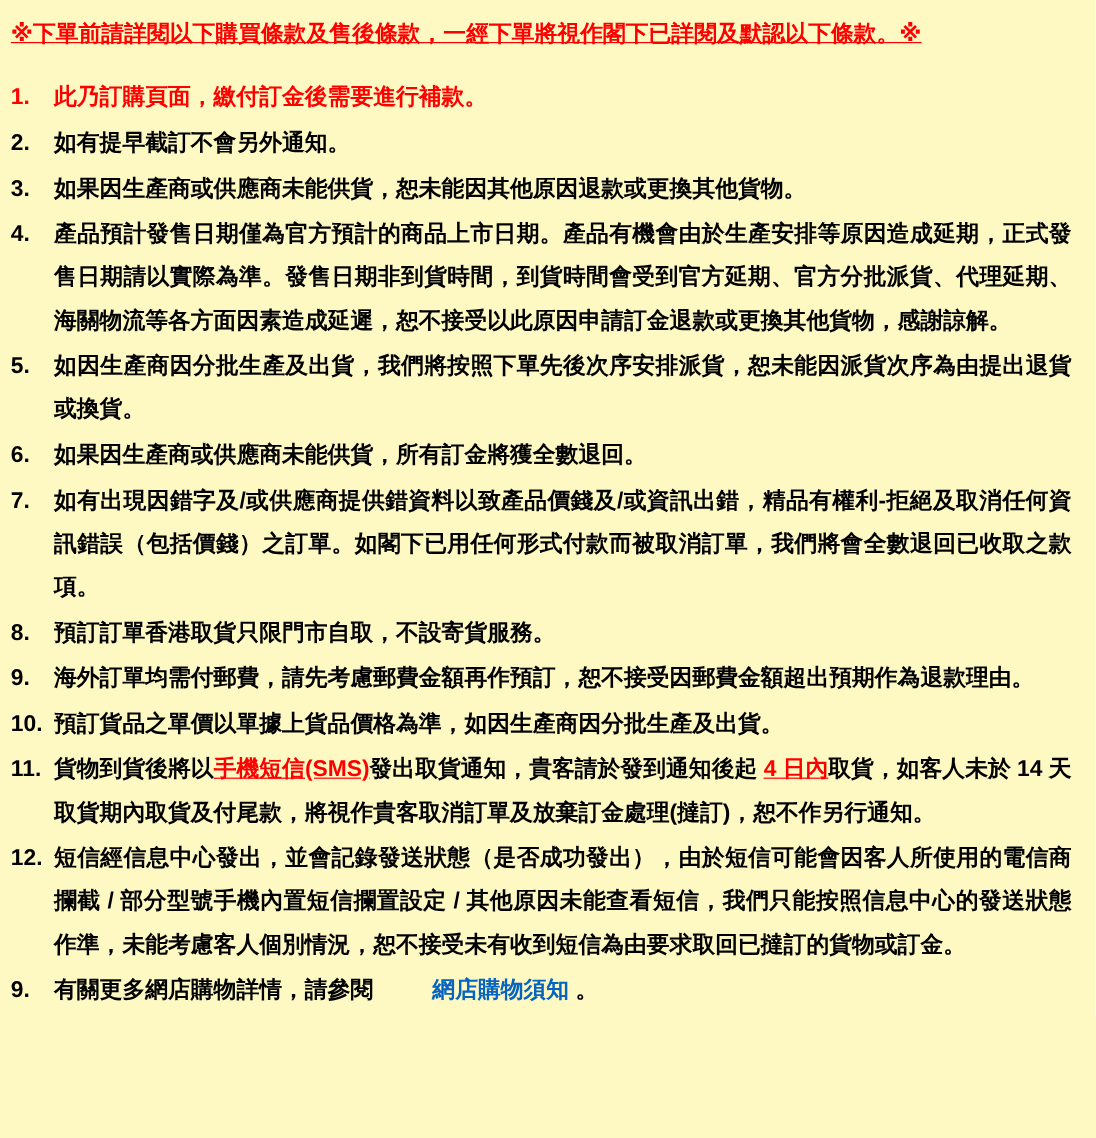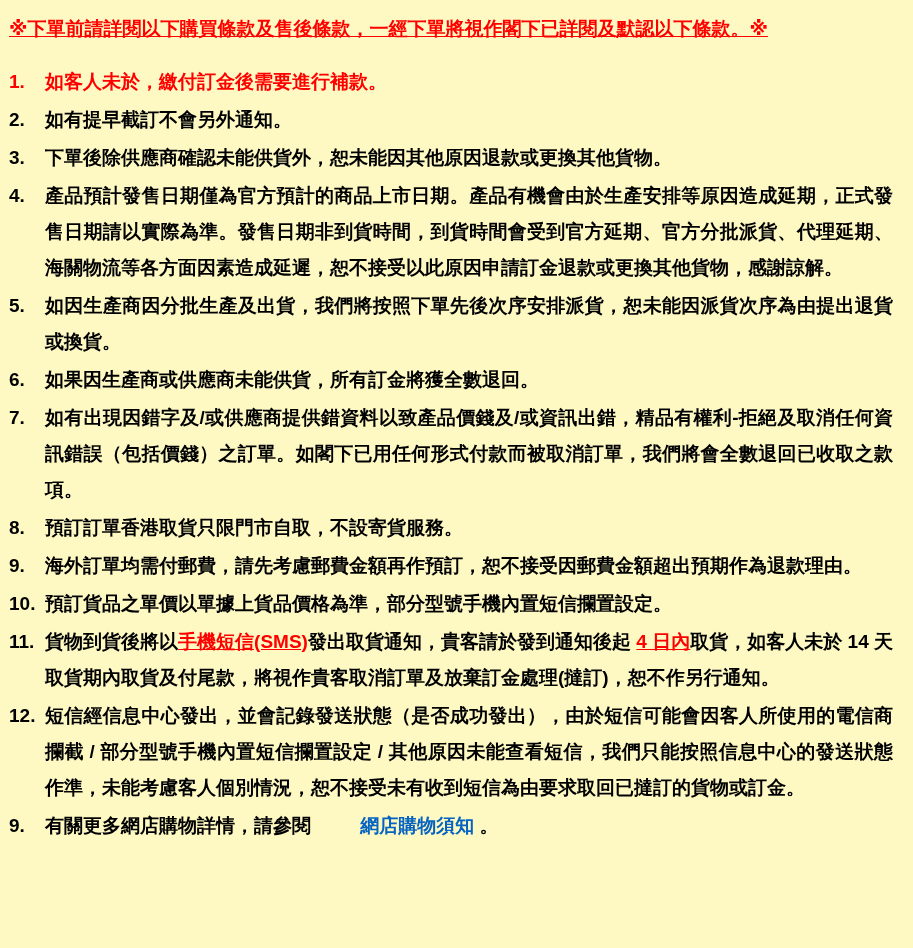--- a/index.html
+++ b/index.html
@@ -63,29 +63,29 @@
 </head>
 <body>
 
 <div class="page">
   <div class="doc-header">※下單前請詳閱以下購買條款及售後條款，一經下單將視作閣下已詳閱及默認以下條款。※</div>
 
 
   <div class="terms-list">
       <div class="term-item">
         <span class="term-num red">1.</span>
-        <div class="term-text"><span class="seg-red">如客人未於，繳付訂金後需要進行補款。</span></div>
+        <div class="term-text"><span class="seg-red">此乃訂購頁面，繳付訂金後需要進行補款。</span></div>
       </div>
       <div class="term-item">
         <span class="term-num">2.</span>
         <div class="term-text"><span class="seg-default">如有提早截訂不會另外通知。</span></div>
       </div>
       <div class="term-item">
         <span class="term-num">3.</span>
-        <div class="term-text"><span class="seg-default">下單後除供應商確認未能供貨外，恕未能因其他原因退款或更換其他貨物。</span></div>
+        <div class="term-text"><span class="seg-default">如果因生產商或供應商未能供貨，恕未能因其他原因退款或更換其他貨物。</span></div>
       </div>
       <div class="term-item">
         <span class="term-num">4.</span>
         <div class="term-text"><span class="seg-default">產品預計發售日期僅為官方預計的商品上市日期。產品有機會由於生產安排等原因造成延期，正式發售日期請以實際為準。發售日期非到貨時間，到貨時間會受到官方延期、官方分批派貨、代理延期、海關物流等各方面因素造成延遲，恕不接受以此原因申請訂金退款或更換其他貨物，感謝諒解。</span></div>
       </div>
       <div class="term-item">
         <span class="term-num">5.</span>
         <div class="term-text"><span class="seg-default">如因生產商因分批生產及出貨，我們將按照下單先後次序安排派貨，恕未能因派貨次序為由提出退貨或換貨。</span></div>
       </div>
       <div class="term-item">
@@ -99,21 +99,21 @@
       <div class="term-item">
         <span class="term-num">8.</span>
         <div class="term-text"><span class="seg-default">預訂訂單香港取貨只限門市自取，不設寄貨服務。</span></div>
       </div>
       <div class="term-item">
         <span class="term-num">9.</span>
         <div class="term-text"><span class="seg-default">海外訂單均需付郵費，請先考慮郵費金額再作預訂，恕不接受因郵費金額超出預期作為退款理由。</span></div>
       </div>
       <div class="term-item">
         <span class="term-num">10.</span>
-        <div class="term-text"><span class="seg-default">預訂貨品之單價以單據上貨品價格為準，部分型號手機內置短信攔置設定。</span></div>
+        <div class="term-text"><span class="seg-default">預訂貨品之單價以單據上貨品價格為準，如因生產商因分批生產及出貨。</span></div>
       </div>
       <div class="term-item">
         <span class="term-num">11.</span>
         <div class="term-text"><span class="seg-default">貨物到貨後將以</span><span class="seg-red-underline">手機短信(SMS)</span><span class="seg-default">發出取貨通知，貴客請於發到通知後起 </span><span class="seg-red-underline">4 日內</span><span class="seg-default">取貨，如客人未於 14 天取貨期內取貨及付尾款，將視作貴客取消訂單及放棄訂金處理(撻訂)，恕不作另行通知。</span></div>
       </div>
       <div class="term-item">
         <span class="term-num">12.</span>
         <div class="term-text"><span class="seg-default">短信經信息中心發出，並會記錄發送狀態（是否成功發出），由於短信可能會因客人所使用的電信商攔截 / 部分型號手機內置短信攔置設定 / 其他原因未能查看短信，我們只能按照信息中心的發送狀態作準，未能考慮客人個別情況，恕不接受未有收到短信為由要求取回已撻訂的貨物或訂金。</span></div>
       </div>
       <div class="term-item">

